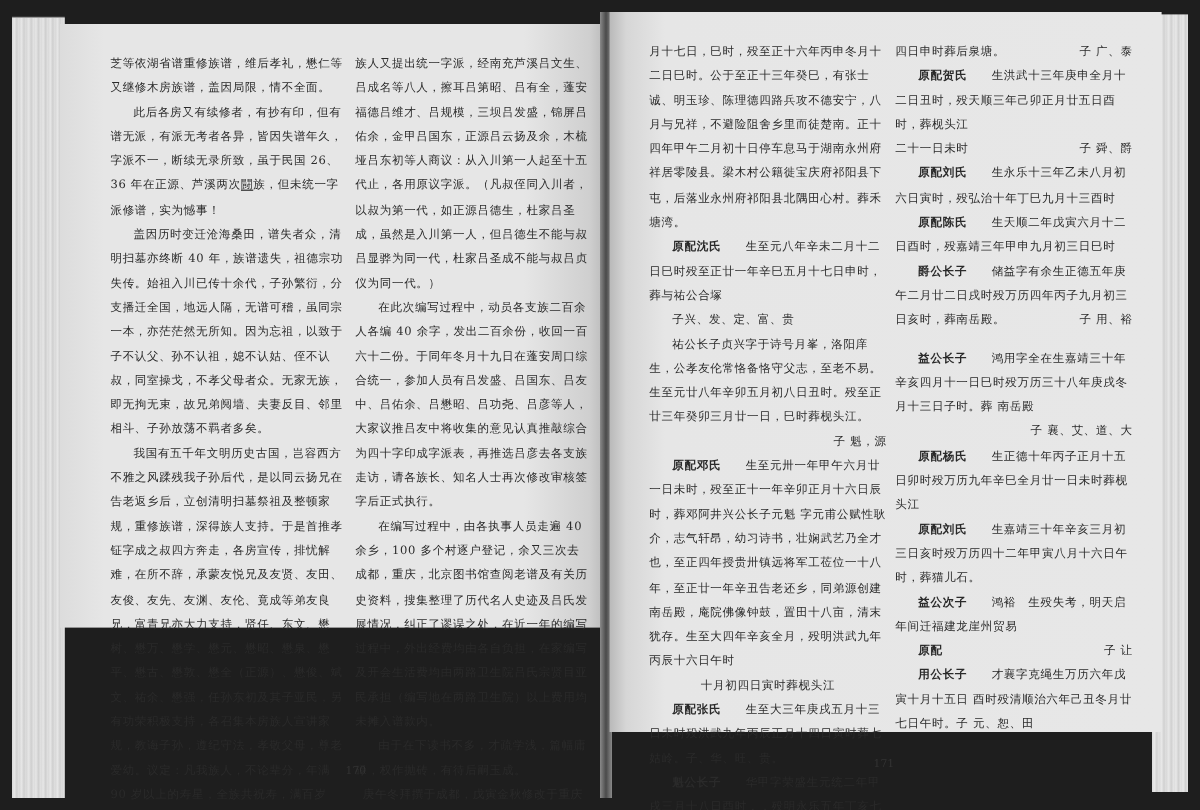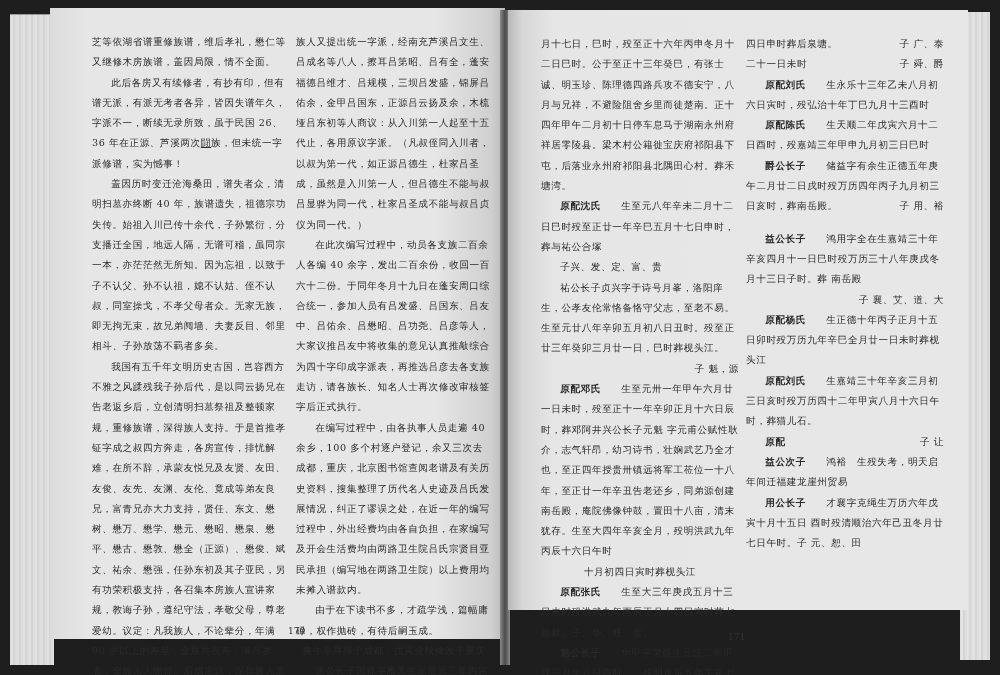--- a/index.html
+++ b/index.html
@@ -4,21 +4,21 @@
 <style>
   html,body{margin:0;padding:0;}
   body{width:1000px;height:675px;background:#1e1e1e;position:relative;overflow:hidden;
        font-family:"DejaVu Serif","Liberation Serif",serif;color:#2a2a2a;}
   .page-stack-left{position:absolute;left:10px;top:14px;width:44px;height:650px;
        background:repeating-linear-gradient(90deg,#d8d8d8 0px,#e6e6e6 2px,#cfcfcf 4px,#e2e2e2 6px);
        border-top:1px solid #999;}
   .page-stack-right{position:absolute;left:960px;top:12px;width:30px;height:648px;
        background:repeating-linear-gradient(90deg,#dadada 0px,#e8e8e8 2px,#d0d0d0 4px,#e4e4e4 6px);}
   .page{position:absolute;background:#e4e4e4;}
-  .page-left{left:50px;top:8px;width:455px;height:631px;
+  .page-left{left:50px;top:20px;width:455px;height:503px;
        background:linear-gradient(90deg,#dcdcdc 0%,#e6e6e6 8%,#e6e6e6 85%,#cfcfcf 97%,#b8b8b8 100%);}
   .page-right{left:508px;top:10px;width:460px;height:600px;
        background:linear-gradient(90deg,#b9b9b9 0%,#d6d6d6 3%,#e6e6e6 10%,#e7e7e7 100%);}
   .gutter{position:absolute;left:500px;top:10px;width:10px;height:655px;
        background:linear-gradient(90deg,#8a8a8a,#4a4a4a 50%,#8a8a8a);}
   .col{position:absolute;font-size:9.6px;line-height:20.3px;letter-spacing:0.6px;}
   .col p{margin:0;}
   .indent{text-indent:2em;}
   .b{font-weight:bold;}
   .right{text-align:center;}
@@ -58,26 +58,27 @@
       <p class="indent"><span class="b">原配沈氏</span>　　<span>生至元八年辛未二月十二日巳时殁至正廿一年辛巳五月十七日申时，葬与祐公合塚</span></p>
       <p class="indent"><span>子兴、发、定、富、贵</span></p>
       <p class="indent"><span>祐公长子贞兴字于诗号月峯，洛阳庠生，公孝友伦常恪备恪守父志，至老不易。生至元廿八年辛卯五月初八日丑时。殁至正廿三年癸卯三月廿一日，巳时葬枧头江。</span><span style="float: right;">子 魁，源</span><span style="display: block; clear: both;"></span></p>
       <p class="indent"><span class="b">原配邓氏</span>　　<span>生至元卅一年甲午六月廿一日未时，殁至正十一年辛卯正月十六日辰时，葬邓阿井兴公长子元魁 字元甫公赋性耿介，志气轩昂，幼习诗书，壮娴武艺乃全才也，至正四年授贵卅镇远将军工莅位一十八年，至正廿一年辛丑告老还乡，同弟源创建南岳殿，庵院佛像钟鼓，置田十八亩，清末犹存。生至大四年辛亥全月，殁明洪武九年丙辰十六日午时</span></p>
       <p class="right">十月初四日寅时葬枧头江</p>
       <p class="indent"><span class="b">原配张氏</span>　　<span>生至大三年庚戌五月十三日未时殁洪武九年丙辰正月十四日寅时葬七姑岭。子、华、旺、贵。</span></p>
       <p class="indent"><span class="b">魁公长子</span>　　<span>华甲字荣盛生元统二年甲戌三月十八日酉时，，殁明永乐五年丁亥七月十三日辰时。葬南岳殿。</span><span style="display: block; clear: both;"></span></p>
     </div>
   <div class="col" id="r2" style="left:238px;top:24px;width:198px;">
       <p><span>四日申时葬后泉塘。</span><span style="float: right;">子 广、泰</span><span style="display: block; clear: both;"></span></p>
+      <p class="indent"><span class="b">原配贺氏</span>　　<span>生洪武十三年庚申全月十二日丑时，殁天顺三年己卯正月廿五日酉时，葬枧头江</span></p>
       <p><span>二十一日未时</span><span style="float: right;">子 舜、爵</span><span style="display: block; clear: both;"></span></p>
       <p class="indent"><span class="b">原配刘氏</span>　　<span>生永乐十三年乙未八月初六日寅时，殁弘治十年丁巳九月十三酉时</span></p>
       <p class="indent"><span class="b">原配陈氏</span>　　<span>生天顺二年戊寅六月十二日酉时，殁嘉靖三年甲申九月初三日巳时</span></p>
       <p class="indent"><span class="b">爵公长子</span>　　<span>储益字有余生正德五年庚午二月廿二日戌时殁万历四年丙子九月初三日亥时，葬南岳殿。</span><span style="float: right;">子 用、裕</span><span style="display: block; clear: both;"></span></p>
       <div class="gap"></div>
       <p class="indent"><span class="b">益公长子</span>　　<span>鸿用字全在生嘉靖三十年辛亥四月十一日巳时殁万历三十八年庚戌冬月十三日子时。葬 南岳殿</span><span style="float: right;">子 襄、艾、道、大</span><span style="display: block; clear: both;"></span></p>
       <p class="indent"><span class="b">原配杨氏</span>　　<span>生正德十年丙子正月十五日卯时殁万历九年辛巳全月廿一日未时葬枧头江</span></p>
       <p class="indent"><span class="b">原配刘氏</span>　　<span>生嘉靖三十年辛亥三月初三日亥时殁万历四十二年甲寅八月十六日午时，葬猫儿石。</span></p>
+      <p class="indent"><span class="b">益公次子</span>　　<span>鸿裕　生殁失考，明天启年间迁福建龙崖州贸易</span></p>
       <p class="indent"><span class="b">原配</span>　　<span style="float: right;">子 让</span><span style="display: block; clear: both;"></span></p>
-      <p class="indent"><span class="b">益公次子</span>　　<span>鸿裕　生殁失考，明天启年间迁福建龙崖州贸易</span></p>
       <p class="indent"><span class="b">用公长子</span>　　<span>才襄字克绳生万历六年戊寅十月十五日 酉时殁清顺治六年己丑冬月廿七日午时。子 元、恕、田</span></p>
     </div>
   <div class="pagenum" style="left:220px;top:622px;">171</div>
 </div>
 
 </body></html>

